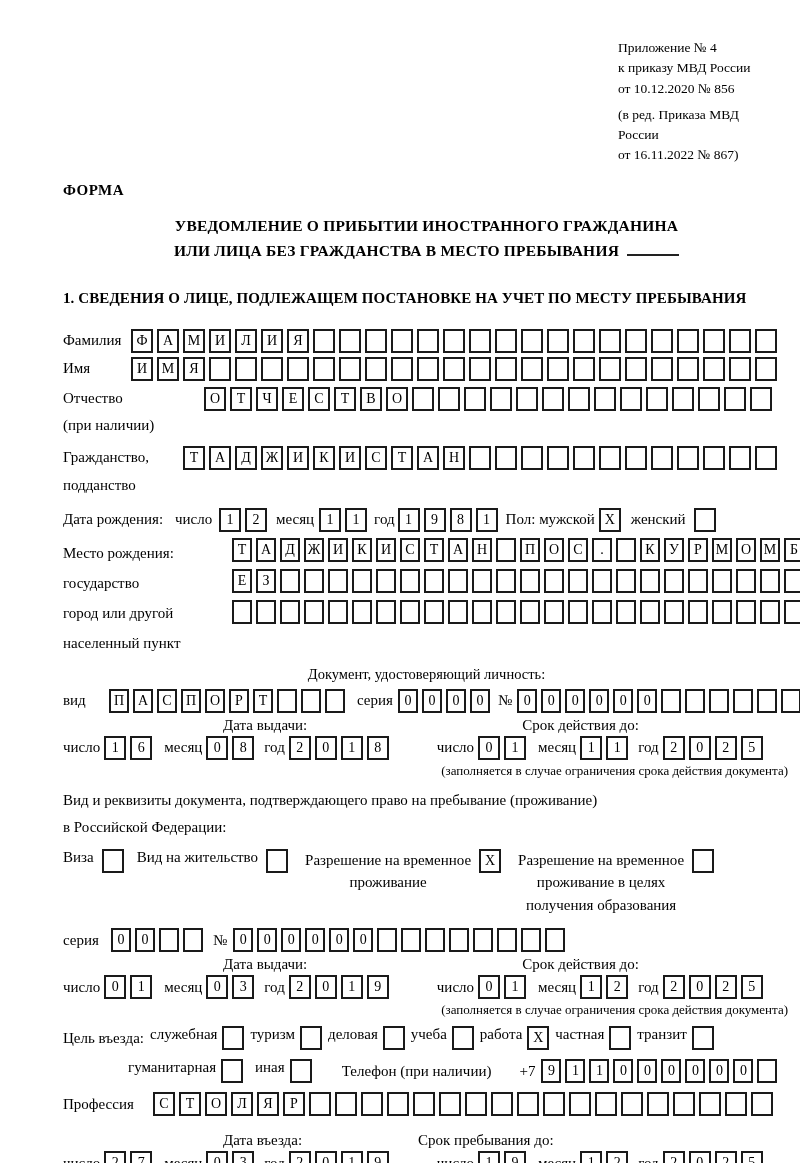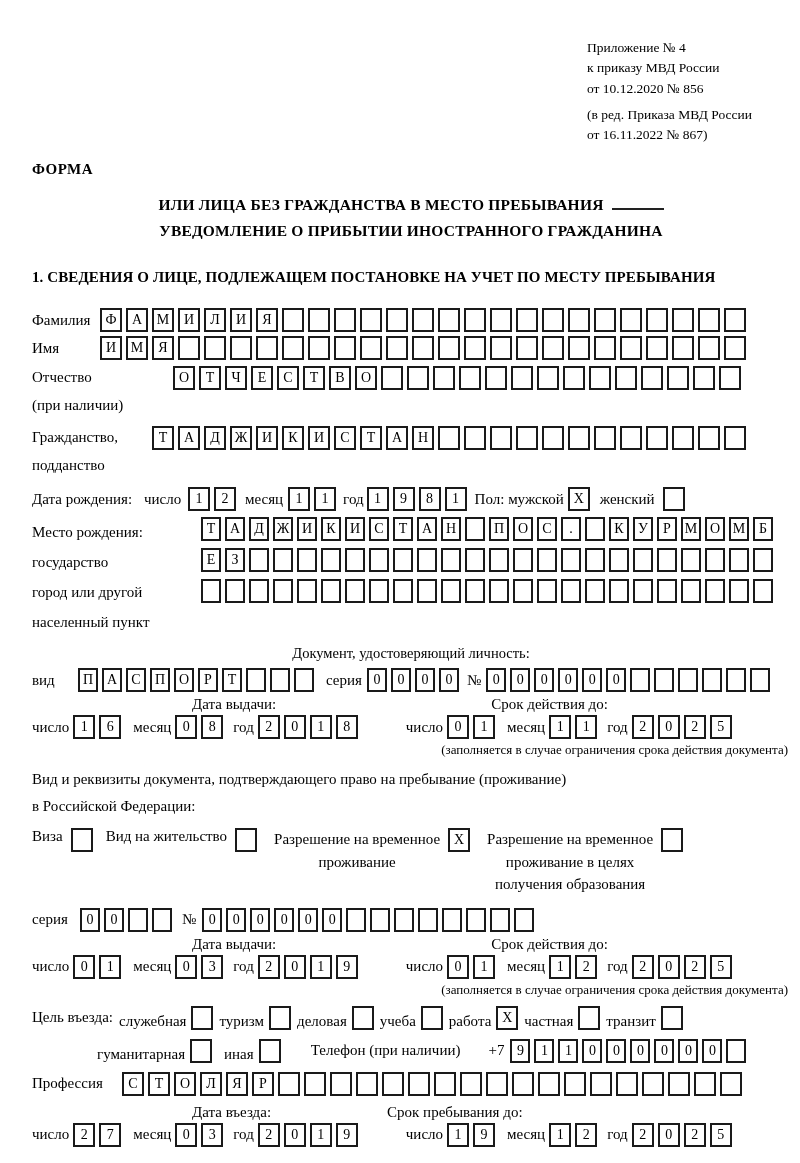--- a/index.html
+++ b/index.html
@@ -1,19 +1,19 @@
 <!DOCTYPE html>
 <html><head>
 <meta charset="utf-8">
 <style>
   html,body{margin:0;padding:0;background:#e8e8e8;}
   .page{
     width:800px;height:1163px;background:#ffffff;color:#000;
     font-family:"Liberation Serif","DejaVu Serif",serif;
-    box-sizing:border-box;padding:38px 10px 0 32px;
+    box-sizing:border-box;padding:38px 10px 0 63px;
     position:relative;overflow:hidden;margin:0 auto;
   }
   .annex{margin-left:555px;margin-right:25px;font-size:13.5px;line-height:1.5;}
   .annex .gap{height:6px;}
   .forma{margin-right:30px;text-align:left;font-weight:bold;font-size:15px;margin-top:16px;letter-spacing:.5px;}
   .title{text-align:center;font-weight:bold;font-size:15.5px;line-height:1.65;margin-top:14px;letter-spacing:.2px;}
   .title .uline{display:inline-block;width:52px;border-bottom:2px solid #222;height:12px;margin-left:8px;}
   .section-head{font-weight:bold;font-size:15px;margin-top:26px;letter-spacing:.1px;}
   .row{display:flex;align-items:flex-start;margin-bottom:4px;font-size:15px;}
   .row.vcenter{align-items:center;}
@@ -30,44 +30,44 @@
   .center-bold{text-align:center;font-weight:normal;font-size:14.5px;margin:8px 0 6px 0;}
   .dateheads{display:flex;font-size:15px;margin:4px 0 2px 0;}
   .daterow{display:flex;align-items:center;font-size:15px;}
   .dgroup{display:flex;align-items:center;gap:4px;}
   .note-r{font-size:13px;text-align:right;margin:3px 0 8px 0;padding-right:2px;}
   .para{font-size:15px;line-height:1.8;margin-top:4px;}
   .chkrow{display:flex;align-items:flex-start;margin:8px 0 12px 0;font-size:15px;gap:9px;}
   .chk{display:flex;gap:8px;align-items:flex-start;}
   .chk .txt{text-align:center;line-height:1.5;}
   .purpose{display:flex;align-items:center;gap:6px;font-size:15px;margin-bottom:9px;flex-wrap:nowrap;}
-  .purpose .opt{display:flex;align-items:flex-end;gap:5px;}
+  .purpose .opt{display:flex;align-items:flex-start;gap:5px;}
   .mt6{margin-top:6px;gap:28px;} .mt8{margin-top:8px;}
 </style>
 </head>
 <body>
 
 <div class="page">
 
   <div class="annex">
     <div>Приложение № 4</div>
     <div>к приказу МВД России</div>
     <div>от 10.12.2020 № 856</div>
     <div class="gap"></div>
     <div>(в ред. Приказа МВД России</div>
     <div>от 16.11.2022 № 867)</div>
   </div>
 
   <div class="forma">ФОРМА</div>
 
   <div class="title">
+    <div>УВЕДОМЛЕНИЕ О ПРИБЫТИИ ИНОСТРАННОГО ГРАЖДАНИНА</div>
     <div>
       <span>ИЛИ ЛИЦА БЕЗ ГРАЖДАНСТВА В МЕСТО ПРЕБЫВАНИЯ</span><span class="uline"></span>
     </div>
-    <div>УВЕДОМЛЕНИЕ О ПРИБЫТИИ ИНОСТРАННОГО ГРАЖДАНИНА</div>
   </div>
 
   <div class="section-head">1. СВЕДЕНИЯ О ЛИЦЕ, ПОДЛЕЖАЩЕМ ПОСТАНОВКЕ НА УЧЕТ ПО МЕСТУ ПРЕБЫВАНИЯ</div>
 
   <div class="formrows">
 
     <div class="row vcenter">
       <span class="lbl" style="width:68px">Фамилия</span>
       <span class="cells">
           <span class="cell">Ф</span>
@@ -576,21 +576,21 @@
           <span class="cell">0</span>
           <span class="cell">0</span>
           <span class="cell">0</span>
           <span class="cell">0</span>
           <span class="cell">0</span>
           <span class="cell">0</span>
           <span class="cell"></span>
         </span>
     </div>
 
-    <div class="row vcenter" style="margin-bottom:8px">
+    <div class="row vcenter" style="margin-bottom:16px">
       <span class="lbl" style="width:90px">Профессия</span>
       <span class="cells">
           <span class="cell">С</span>
           <span class="cell">Т</span>
           <span class="cell">О</span>
           <span class="cell">Л</span>
           <span class="cell">Я</span>
           <span class="cell">Р</span>
           <span class="cell"></span>
           <span class="cell"></span>

